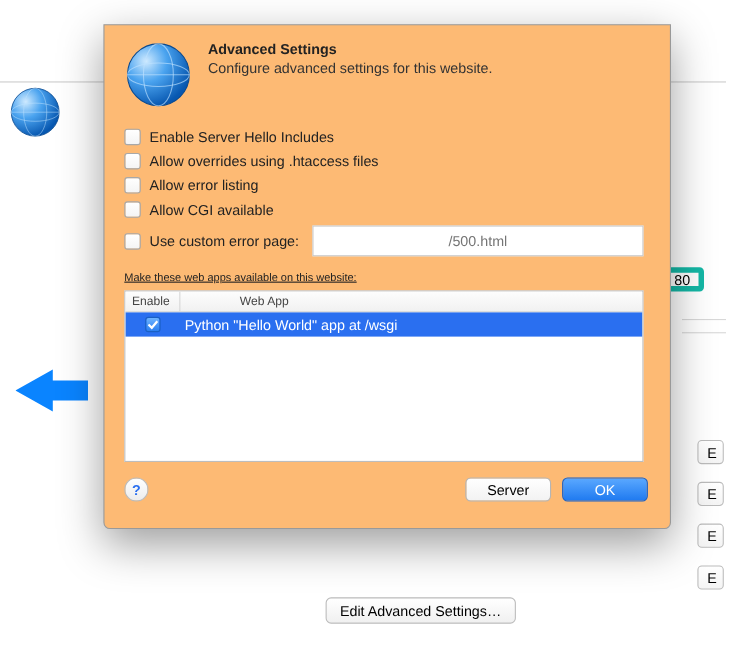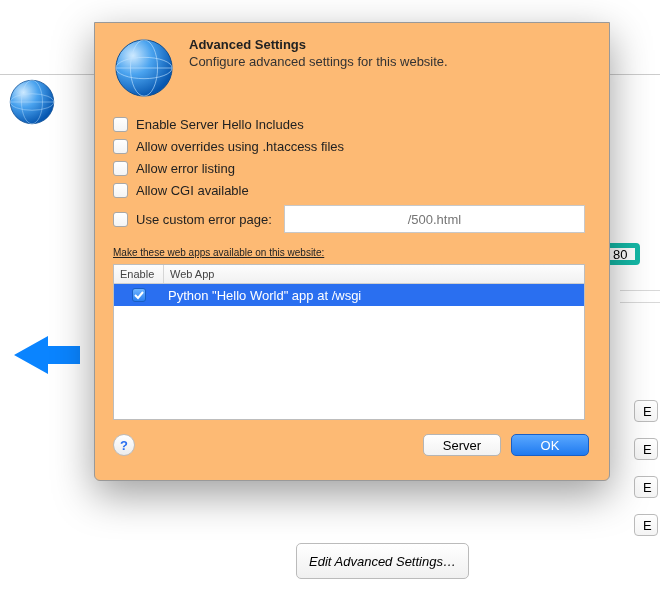--- a/index.html
+++ b/index.html
@@ -74,27 +74,26 @@
     overflow: hidden;
     width: 24px;
     white-space: nowrap;
   }
   .bg-edit-btn {
     position: absolute;
     top: 543px;
     left: 296px;
   }
   .bg-edit-btn button {
-    height: 36px;
+    height: 24px;
     border: 1px solid #bbb;
     background: linear-gradient(#fff,#f0f0f0);
     border-radius: 5px;
     padding: 0 12px;
     font-size: 13px;
-    font-style: italic;
   }
 
   
   .sheet {
     position: absolute;
     top: 22px;
     left: 94px;
     width: 516px;
     background: #fdba74;
     border: 1px solid #999;
@@ -169,21 +168,21 @@
     background: linear-gradient(#fdfdfd,#f1f1f1);
     border-bottom: 1px solid #cfcfcf;
     font-size: 11px;
     color: #444;
   }
   .th {
     padding: 3px 6px;
     border-right: 1px solid #d6d6d6;
   }
   .th.enable { width: 50px; }
-  .th.webapp { flex: 1; border-right: none; }
+  .th.webapp { flex: 1; border-right: none; margin-left: 48px; }
   .trow {
     display: flex;
     align-items: center;
     height: 22px;
     background: #2a6ff0;
     color: #fff;
     font-size: 13px;
   }
   .tcell-enable {
     width: 50px;

